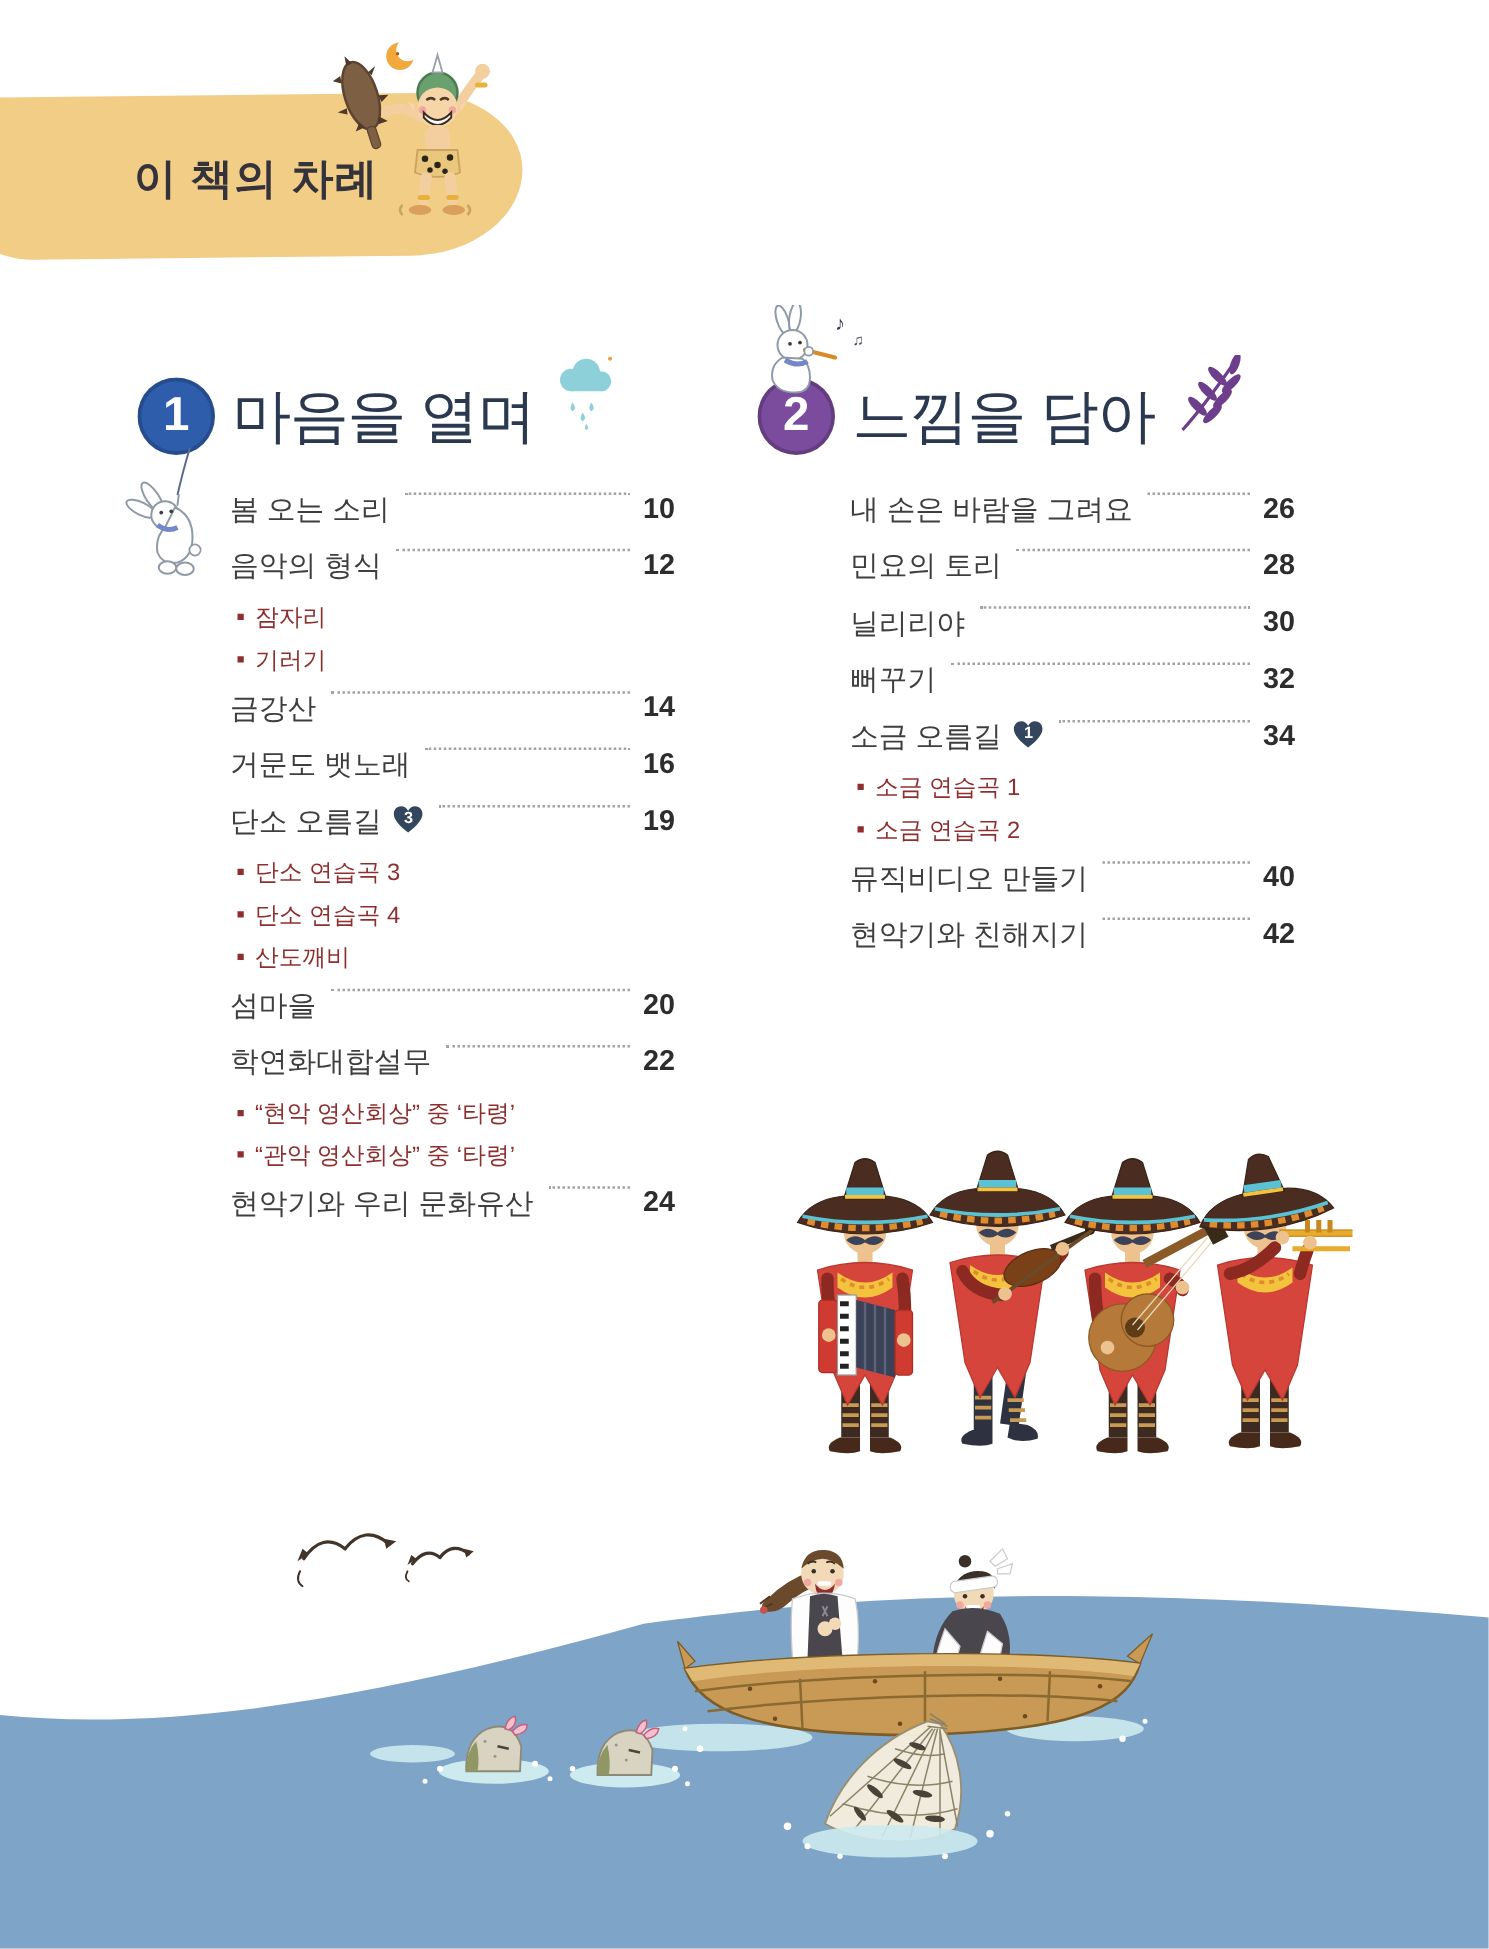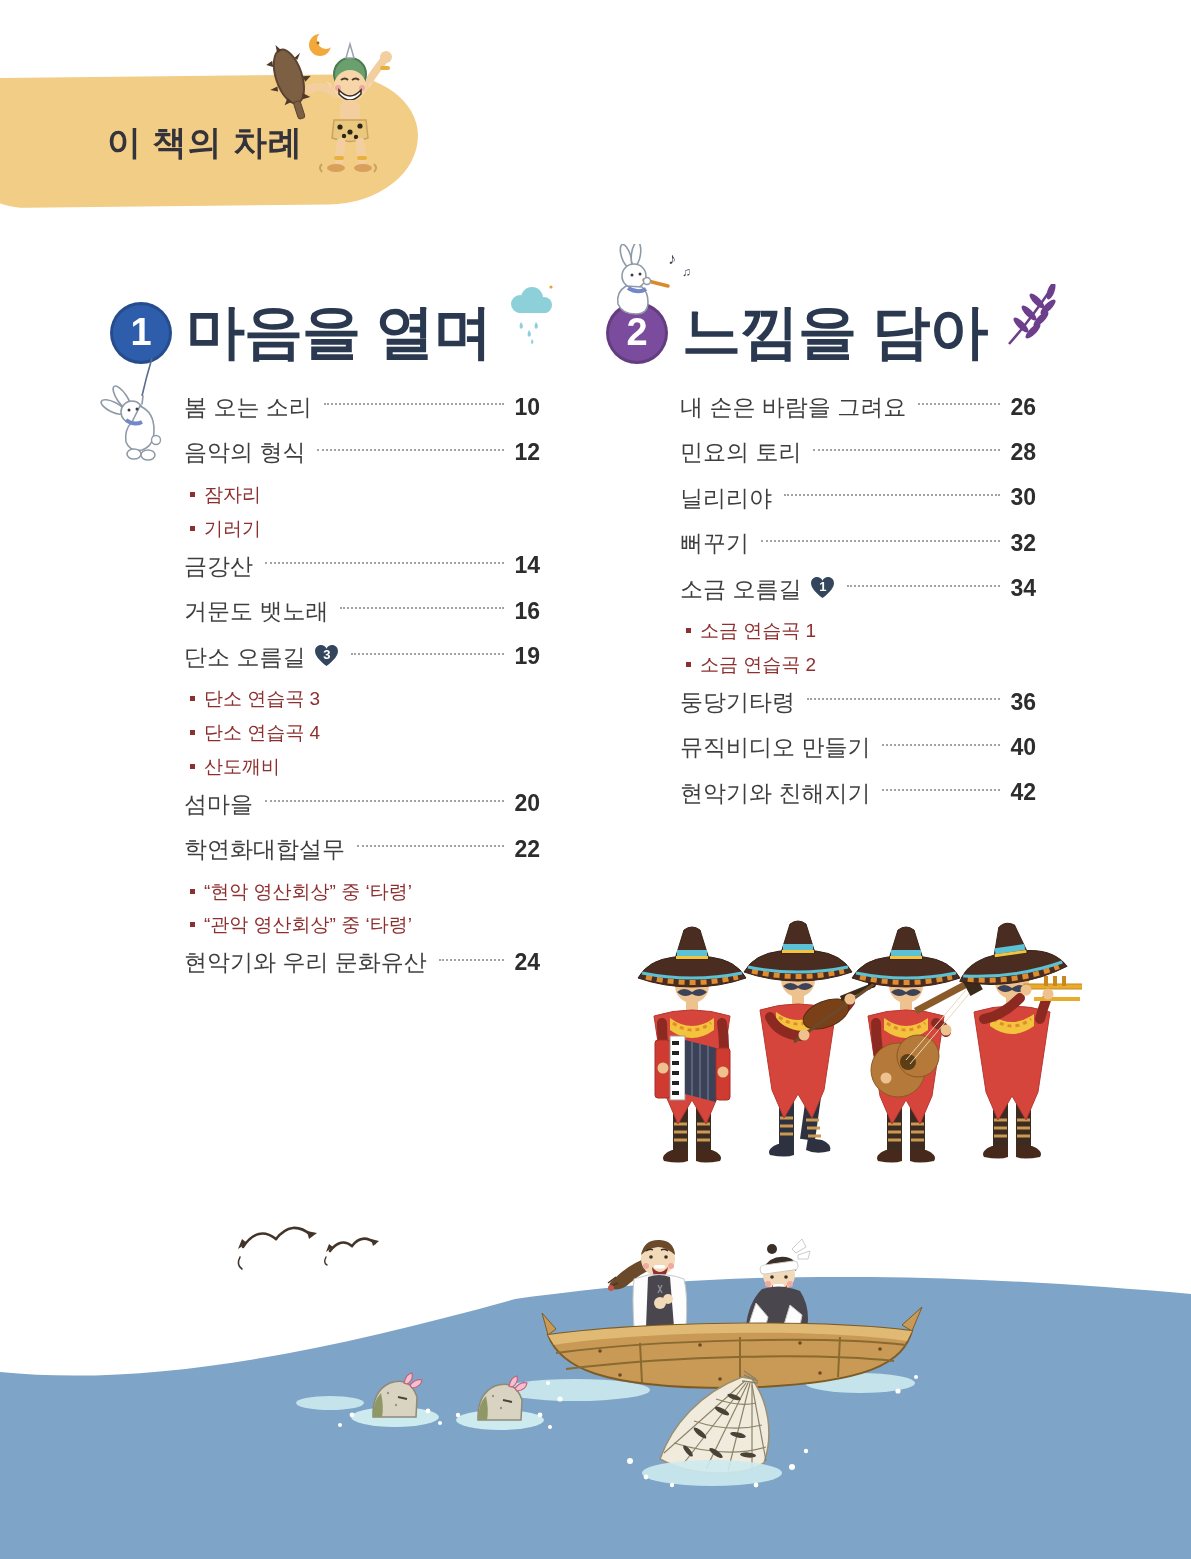--- a/index.html
+++ b/index.html
@@ -22,24 +22,24 @@
   .col{position:absolute;width:440px;}
   #col1{left:110px;top:296px;}
   #col2{left:606px;top:296px;}
   .sec-header{display:flex;align-items:center;gap:14px;height:74px;}
   .sec-circle{
     width:62px;height:62px;border-radius:50%;flex:0 0 62px;
     display:flex;align-items:center;justify-content:center;
     border:3px solid rgba(0,0,0,.18);box-sizing:border-box;
   }
   .sec-circle span{color:#fff;font-size:38px;font-weight:800;line-height:1;padding-bottom:2px;}
-  .sec-title{font-size:59px;font-weight:700;color:#2b3950;letter-spacing:-1px;white-space:nowrap;}
+  .sec-title{font-size:47px;font-weight:400;color:#2b3950;letter-spacing:-1px;white-space:nowrap;}
   .sec-icon{flex:0 0 auto;align-self:flex-start;margin-top:-12px;}
   .toc-list{margin:24px 0 0 74px;width:356px;}
-  .toc-row{display:flex;align-items:center;margin-bottom:19px;}
+  .toc-row{display:flex;align-items:flex-start;margin-bottom:19px;}
   .toc-label{font-size:23px;color:#3e3e3e;line-height:1.15;white-space:nowrap;}
   .leader{flex:1;border-bottom:2px dotted #a2a2a2;margin:0 10px 6px 12px;min-width:20px;}
   .toc-page{font-size:23px;color:#2d2d2d;font-weight:700;line-height:1.1;}
   .toc-sub{font-size:19px;color:#8e2f2f;margin:0 0 13px 4px;line-height:1.1;white-space:nowrap;}
   .toc-sub .b{display:inline-block;width:5px;height:5px;background:#8e2f2f;margin:0 9px 3px 2px;vertical-align:middle;}
   .badge{position:relative;width:25px;height:23px;margin:0 0 2px 9px;flex:0 0 25px;}
   .badge svg{width:25px;height:23px;fill:#33465e;display:block;}
   .badge i{
     position:absolute;inset:0;display:flex;align-items:center;justify-content:center;
     color:#fff;font-style:normal;font-weight:800;font-size:13px;padding-bottom:3px;
@@ -248,25 +248,20 @@
           <svg viewBox="0 0 24 22">
             <path d="M12 21C4.5 15.5 1 10.5 1 6.8 1 3.4 3.6 1 6.7 1 9 1 11 2.4 12 4.4 13 2.4 15 1 17.3 1 20.4 1 23 3.4 23 6.8 23 10.5 19.5 15.5 12 21Z"></path>
           </svg>
           <i>1</i>
         </span>
         <span class="leader"></span>
         <span class="toc-page">34</span>
       </div>
       <div class="toc-sub"><i class="b"></i>소금 연습곡 1</div>
       <div class="toc-sub"><i class="b"></i>소금 연습곡 2</div>
-      <div class="toc-row">
-        <span class="toc-label">둥당기타령</span>
-        <span class="leader"></span>
-        <span class="toc-page">36</span>
-      </div>
       <div class="toc-row">
         <span class="toc-label">뮤직비디오 만들기</span>
         <span class="leader"></span>
         <span class="toc-page">40</span>
       </div>
       <div class="toc-row">
         <span class="toc-label">현악기와 친해지기</span>
         <span class="leader"></span>
         <span class="toc-page">42</span>
       </div>

